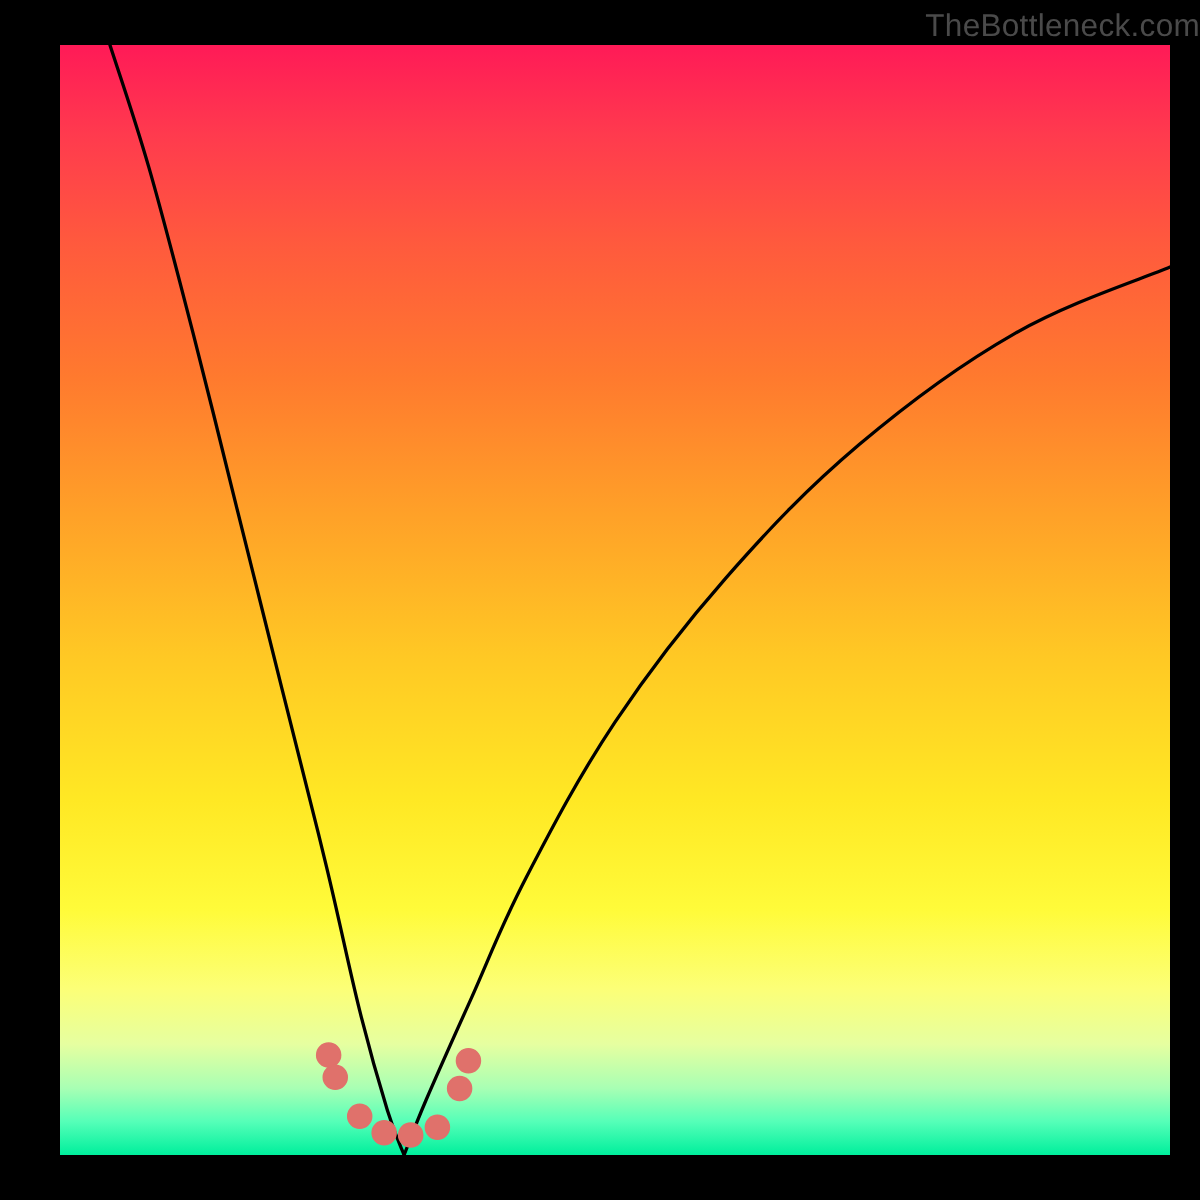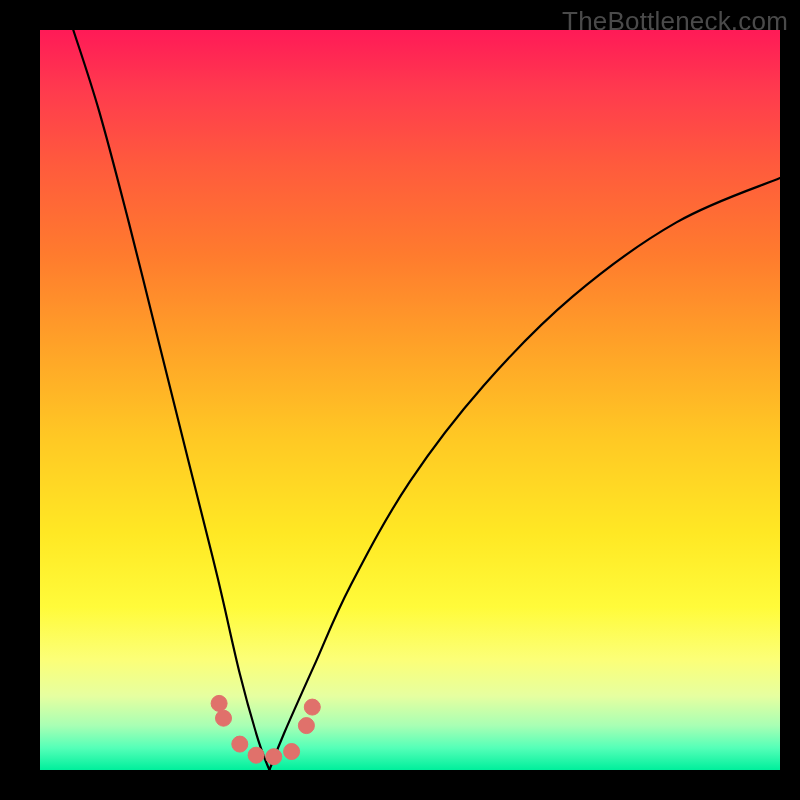--- a/index.html
+++ b/index.html
@@ -38,23 +38,23 @@
       #fcff77 85%,
       #e6ffa0 90%,
       #a8ffb4 94%,
       #55ffb8 97%,
       #00ef9c 100%
     );
   }
   .watermark {
     position: absolute;
     top: 6px;
-    right: 12px;
+    right: 0;
     color: #4a4a4a;
-    font-size: 26px;
+    font-size: 21px;
     font-weight: 500;
     letter-spacing: 0.2px;
     z-index: 5;
   }
   svg.curves {
     position: absolute;
     left: 0;
     top: 0;
     width: 740px;
     height: 740px;

